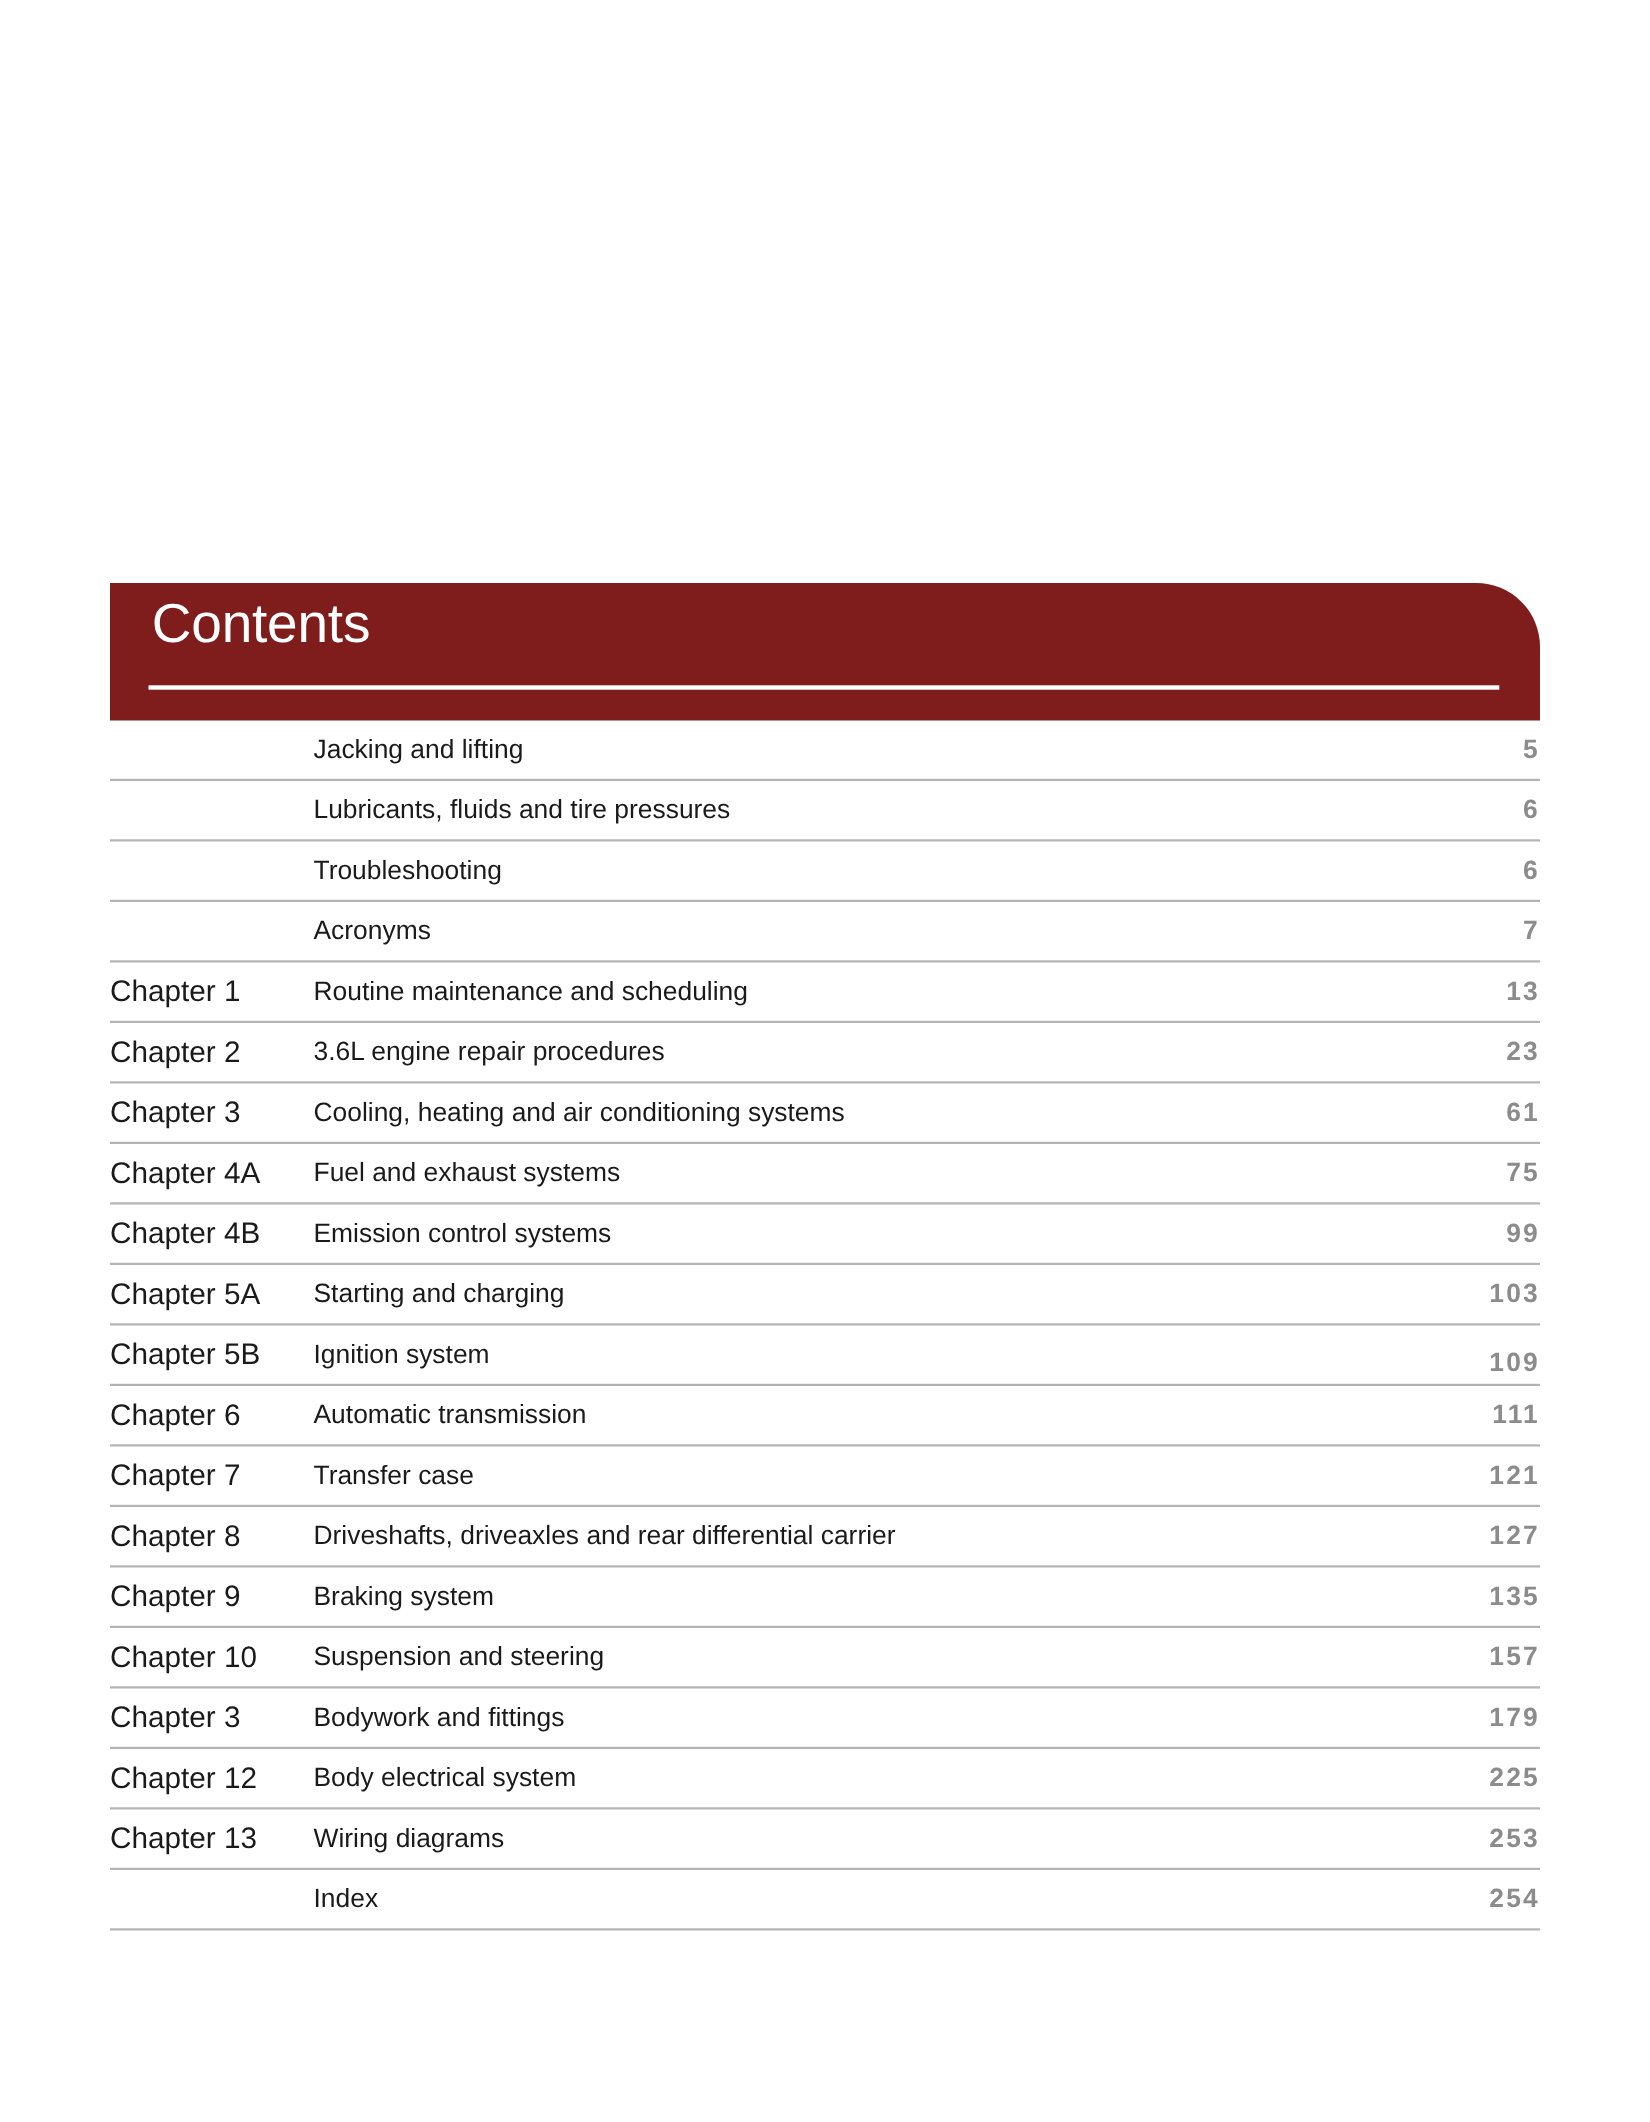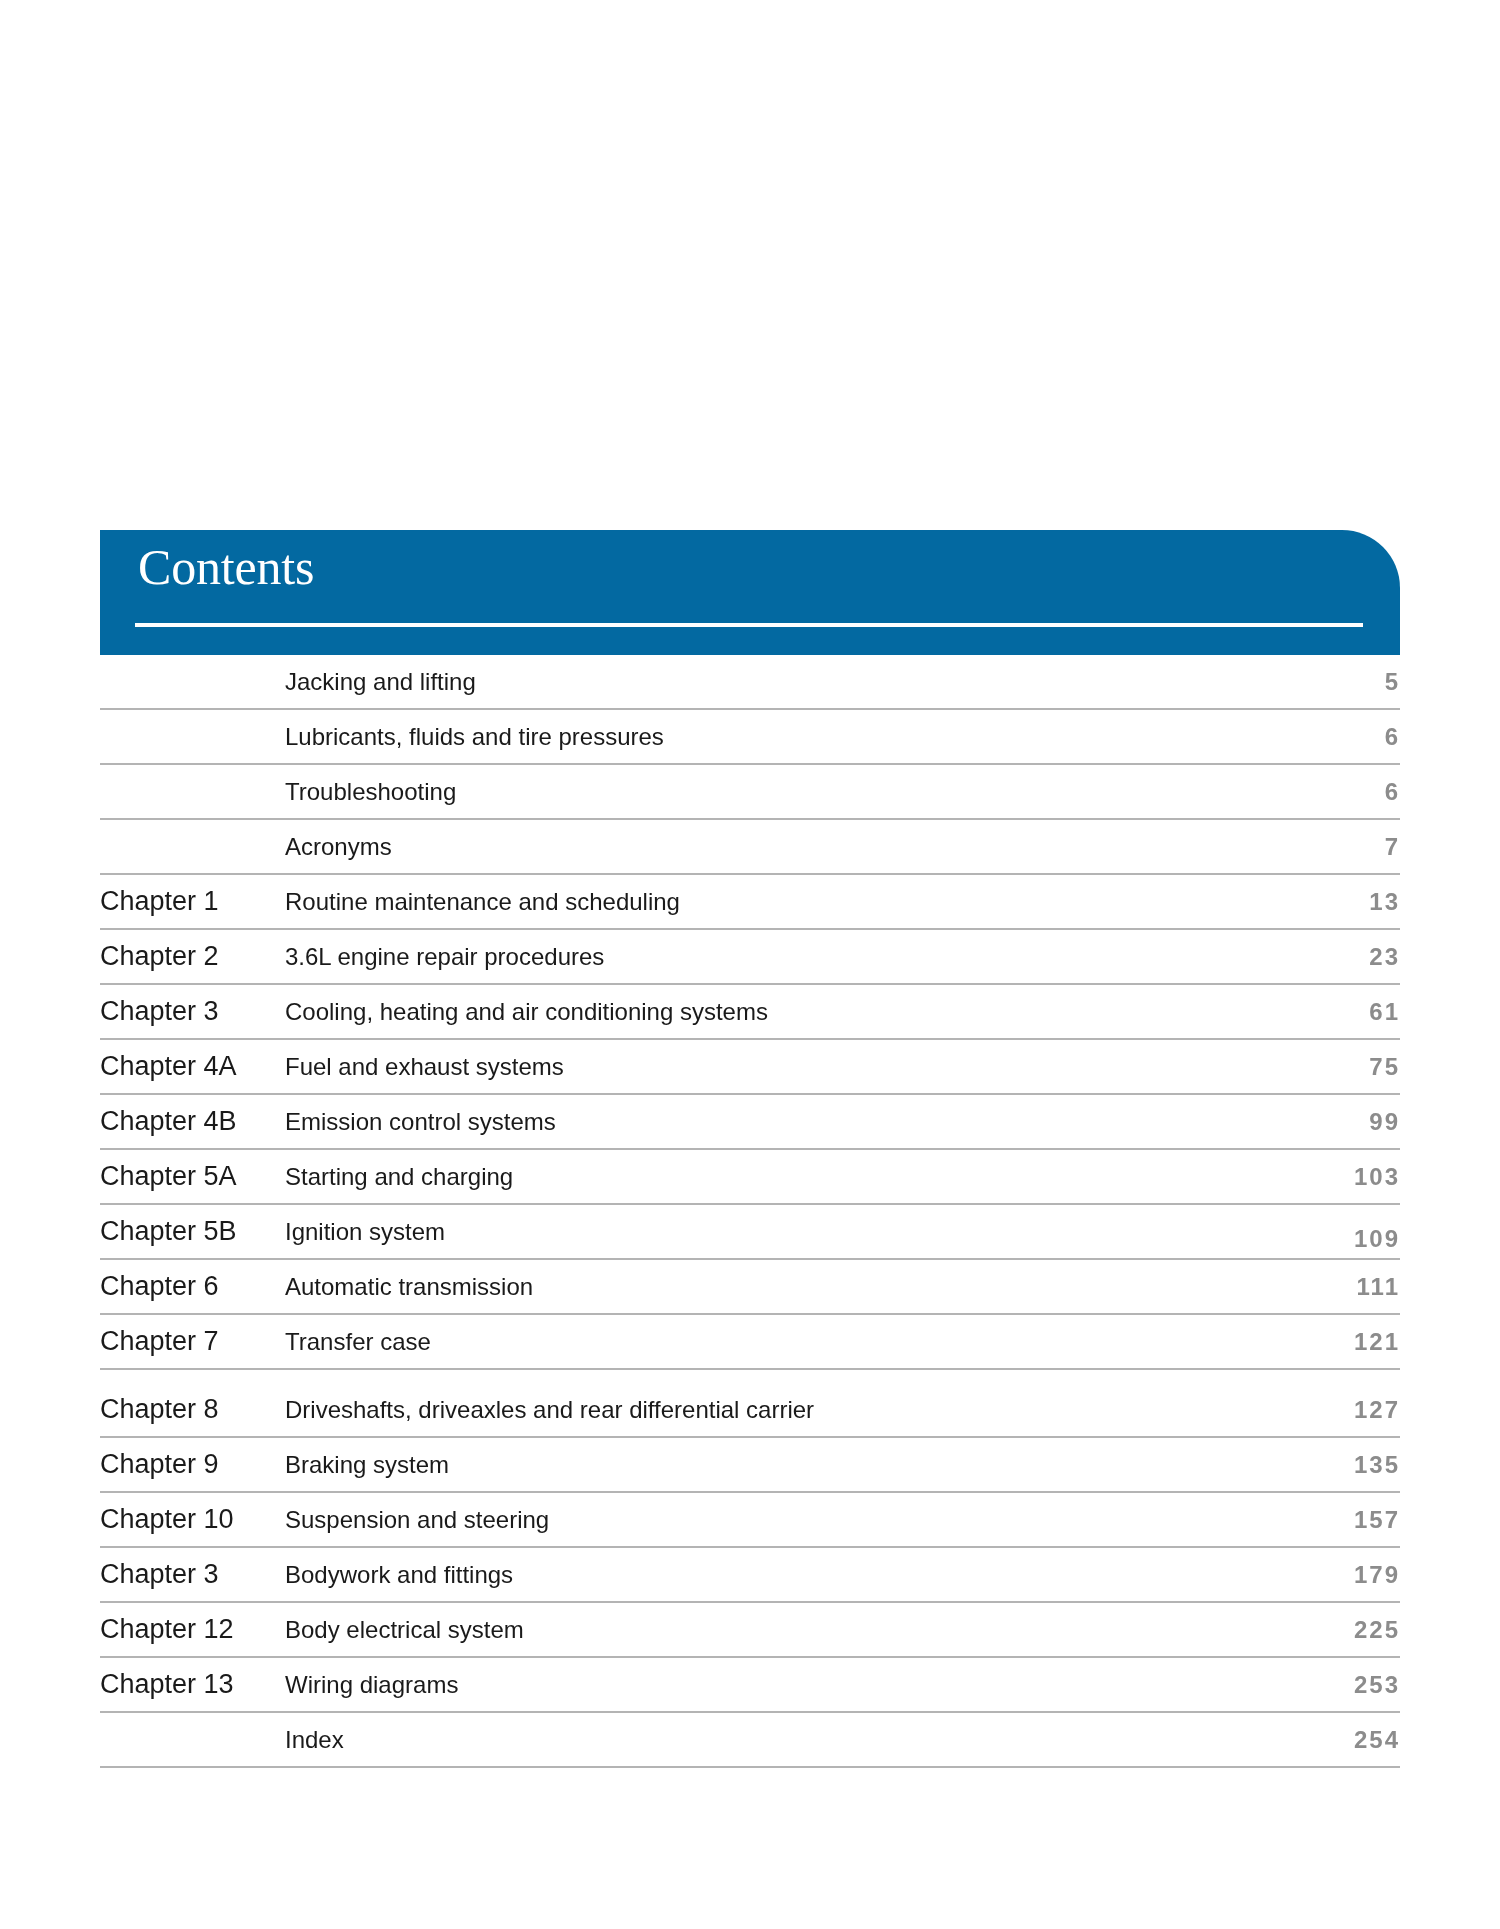--- a/index.html
+++ b/index.html
@@ -100,21 +100,21 @@
     letter-spacing: 2px;
     padding-right: 0px;
     white-space: nowrap;
   }
 </style>
 </head>
 <body>
 
 <div id="page">
 
-  <div class="banner" style="background: #0369a1; font-family: Liberation Serif, serif;">
+  <div class="banner" style="background: #7f1d1d;">
     <div class="banner-title" style="color: rgb(255, 255, 255);">Contents</div>
     <div class="banner-rule"></div>
   </div>
 
   <div class="toc" id="toc-list">
       <div class="toc-row" style="border-bottom-color: rgb(180, 180, 180);">
         <div class="toc-inner">
           <div class="col-chapter"></div>
           <div class="col-title">Jacking and lifting</div>
           <div class="col-page" style="color: rgb(140, 140, 140);">5</div>
@@ -197,21 +197,21 @@
           <div class="col-page" style="color: rgb(140, 140, 140);">111</div>
         </div>
       </div>
       <div class="toc-row" style="border-bottom-color: rgb(180, 180, 180);">
         <div class="toc-inner">
           <div class="col-chapter">Chapter 7</div>
           <div class="col-title">Transfer case</div>
           <div class="col-page" style="color: rgb(140, 140, 140);">121</div>
         </div>
       </div>
-      <div class="toc-row" style="border-bottom-color: rgb(180, 180, 180); margin-top: 13px;">
+      <div class="toc-row" style="border-bottom-color: rgb(180, 180, 180);">
         <div class="toc-inner">
           <div class="col-chapter">Chapter 8</div>
           <div class="col-title">Driveshafts, driveaxles and rear differential carrier</div>
           <div class="col-page" style="color: rgb(140, 140, 140);">127</div>
         </div>
       </div>
       <div class="toc-row" style="border-bottom-color: rgb(180, 180, 180);">
         <div class="toc-inner">
           <div class="col-chapter">Chapter 9</div>
           <div class="col-title">Braking system</div>

